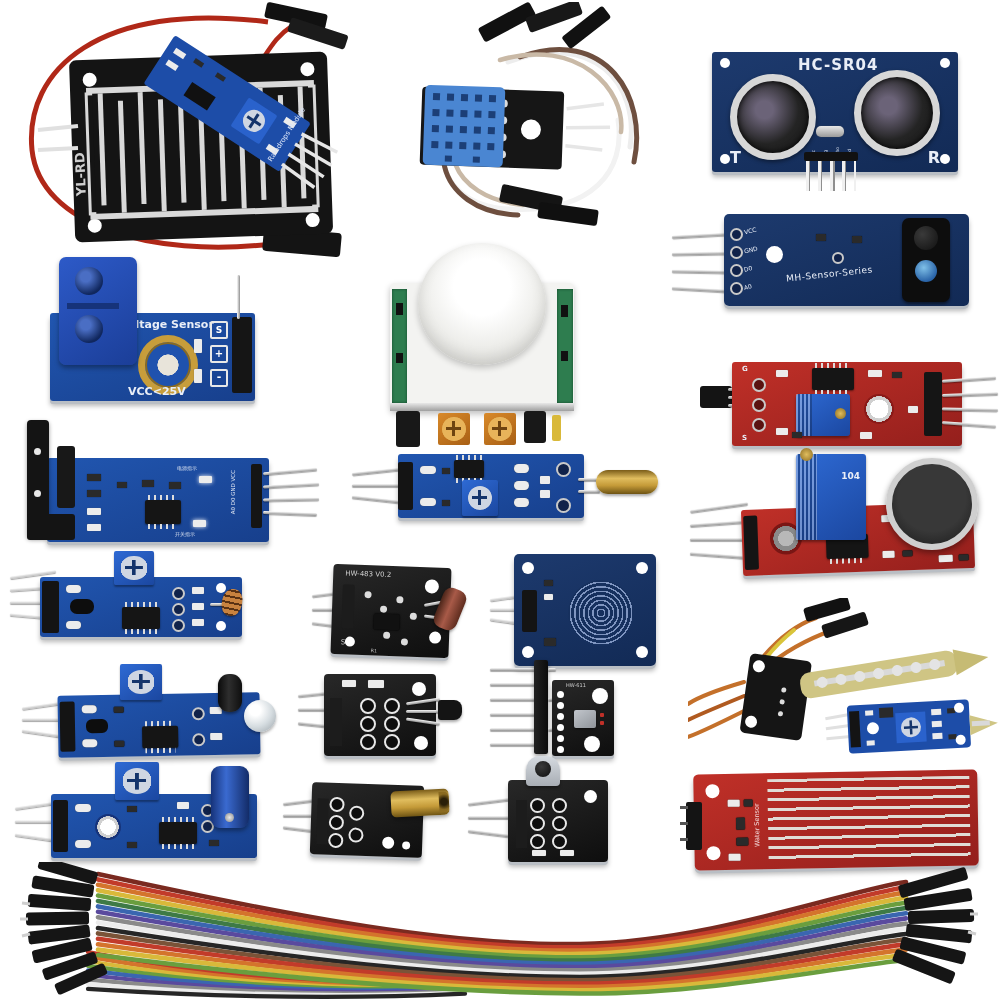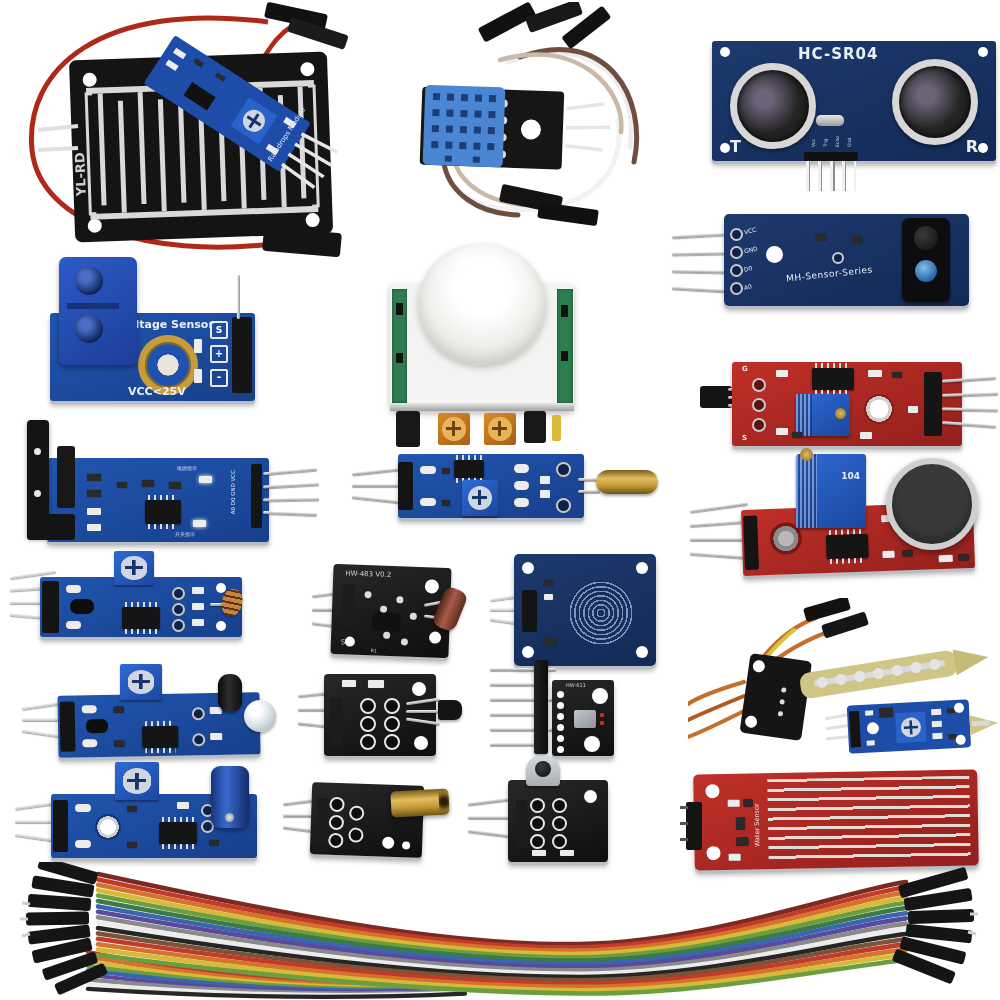--- a/index.html
+++ b/index.html
@@ -158,21 +158,21 @@
       </g>
       <g stroke="#e6e6e6" stroke-width="3.5">
         <line x1="178" y1="105" x2="215" y2="99"></line>
           <line x1="178" y1="124" x2="222" y2="122"></line>
           <line x1="178" y1="142" x2="215" y2="145"></line>
       </g>
     </g>
   </svg>
 
   <div class="m" style="left:698px;top:22px;width:268px;height:165px">
-    <div class="brd pcbN" style="left:14px;top:19px;width:284px;height:120px">
+    <div class="brd pcbN" style="left:14px;top:30px;width:246px;height:120px">
       <span class="hole" style="left:8px;top:6px;width:10px;height:10px"></span>
       <span class="hole" style="right:8px;top:6px;width:10px;height:10px"></span>
       <span class="hole" style="left:8px;bottom:8px;width:10px;height:10px"></span>
       <span class="hole" style="right:8px;bottom:8px;width:10px;height:10px"></span>
       <div class="txt" style="left:86px;top:6px;font-size:15px;font-weight:bold;letter-spacing:1px">HC-SR04</div>
       <div class="mesh" style="left:18px;top:22px;width:72px;height:72px"></div>
       <div class="mesh" style="right:18px;top:18px;width:72px;height:72px"></div>
       <div class="smd" style="left:104px;top:74px;width:28px;height:11px;border-radius:5px;background:linear-gradient(180deg,#e8e8e8,#9a9a9a)"></div>
       <div class="txt" style="left:18px;bottom:6px;font-size:16px;font-weight:bold">T</div>
       <div class="txt" style="right:18px;bottom:6px;font-size:16px;font-weight:bold">R</div>
@@ -355,21 +355,21 @@
           <span class="legsB"></span>
       </div>
       <span class="smd" style="left:140px;top:10px;width:12px;height:7px"></span>
       <span class="smdk" style="left:158px;top:10px;width:10px;height:6px"></span>
       <span class="smd" style="left:140px;top:46px;width:12px;height:7px"></span>
       <span class="smdk" style="left:160px;top:46px;width:10px;height:6px"></span>
       <span class="ring" style="left:178px;top:28px;width:9px;height:9px;background:#5a1210"></span>
       <span class="smd" style="left:196px;top:52px;width:14px;height:7px"></span>
       <span class="smdk" style="left:216px;top:52px;width:10px;height:6px"></span>
     </div>
-    <div class="potR" style="left:106px;top:6px;width:70px;height:74px">
+    <div class="potR" style="left:106px;top:6px;width:70px;height:86px">
       <span class="abs" style="left:4px;top:-6px;width:13px;height:13px;border-radius:50%;background:radial-gradient(circle,#e0bd5e,#8a6a20)"></span>
       <div class="txt" style="right:6px;top:18px;font-size:9px;font-weight:bold">104</div>
     </div>
     <div class="abs" style="left:196px;top:10px;width:80px;height:80px;border-radius:50%;border:6px solid #cfcfcf;background:radial-gradient(circle at 50% 42%,#383838 0 55%,#181818 100%);box-shadow:0 3px 6px rgba(0,0,0,.4)"></div>
   </div>
 
   <div class="m" style="left:10px;top:545px;width:245px;height:115px">
     <div class="pinH" style="left:0;top:28px;width:46px;transform:rotate(-8deg);background:linear-gradient(180deg,#fff,#bbb)"></div>
     <div class="pinH" style="left:0;top:42px;width:46px;transform:rotate(-4deg);background:linear-gradient(180deg,#fff,#bbb)"></div>
     <div class="pinH" style="left:0;top:56px;width:46px;background:linear-gradient(180deg,#fff,#bbb)"></div>

